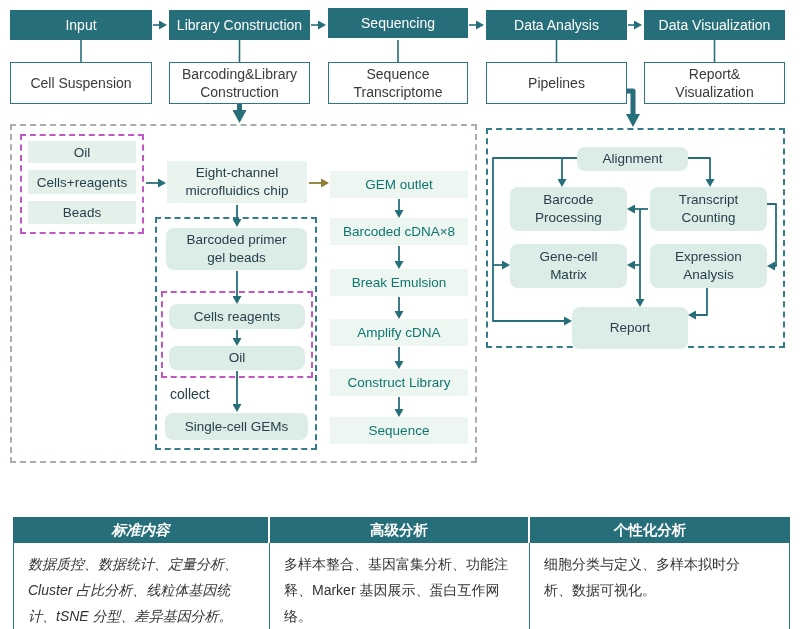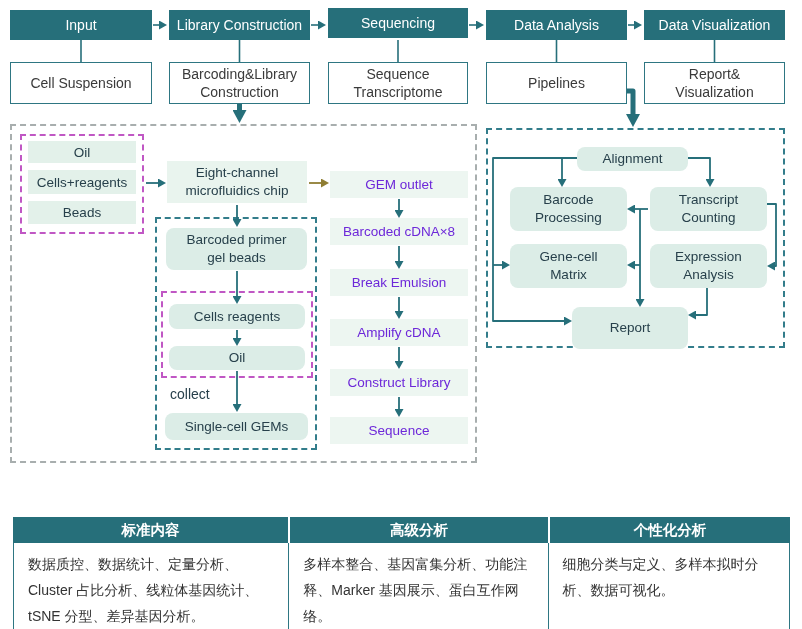--- a/index.html
+++ b/index.html
@@ -15,21 +15,21 @@
   .sub {
     background:#ffffff; border:1.5px solid #2e7682; color:#3a3a3a;
     font-size:14px; line-height:1.3;
   }
   .gbox { background:#e3f1ea; color:#27404b; font-size:13.5px; }
   .chipbox { background:#e9f4ee; color:#27404b; font-size:13.5px; line-height:1.35; }
   .rbox {
     background:#dcede7; border-radius:8px; color:#27404b;
     font-size:13.5px; line-height:1.3;
   }
-  .mbox { background:#edf6f1; color:#6d28d9; font-size:13.5px; }
+  .mbox { background:#edf6f1; color:#0f766e; font-size:13.5px; }
   .dash { position:absolute; box-sizing:border-box; border:2px dashed #999; background:transparent; }
   .dash.magenta { border-color:#c057c4; }
   .dash.teal { border-color:#337d8b; }
   .dash.gray { border-color:#a8aeae; }
   .collect { position:absolute; color:#28404c; font-size:14px; }
   svg.overlay { position:absolute; left:0; top:0; width:802px; height:629px; pointer-events:none; }
 
   
   .tbl { position:absolute; left:13px; top:517px; width:777px; }
   .tbl-head { display:flex; background:#266f7a; height:26px; }
@@ -37,21 +37,21 @@
     display:flex; align-items:center; justify-content:center;
     color:#fff; font-weight:bold; font-size:14.5px; box-sizing:border-box;
   }
   .tbl-head > div + div { border-left:2px solid #ffffff; }
   .tbl-body { display:flex; border:1.5px solid #2e7682; border-top:none; border-bottom-width:2.5px; }
   .tbl-body > div {
     box-sizing:border-box; padding:8px 14px 10px 14px; color:#333;
     font-size:14px; line-height:26px; min-height:72px;
   }
   .tbl-body > div + div { border-left:1.5px solid #2e7682; }
-  .c1 { width:275px; } .c2 { width:260px; } .c3 { width:242px; }
+  .c1 { width:255px;font-style:italic; } .c2 { width:260px; } .c3 { width:242px; }
 </style>
 </head>
 <body>
 
 <div id="canvas">
 
   <div class="dash gray" style="left:10px;  top:124px; width:467px; height:339px;"></div>
   <div class="dash magenta" style="left:20px;  top:134px; width:124px; height:100px;"></div>
   <div class="dash teal" style="left:155px; top:217px; width:162px; height:233px;"></div>
   <div class="dash magenta" style="left:161px; top:291px; width:152px; height:87px;"></div>

